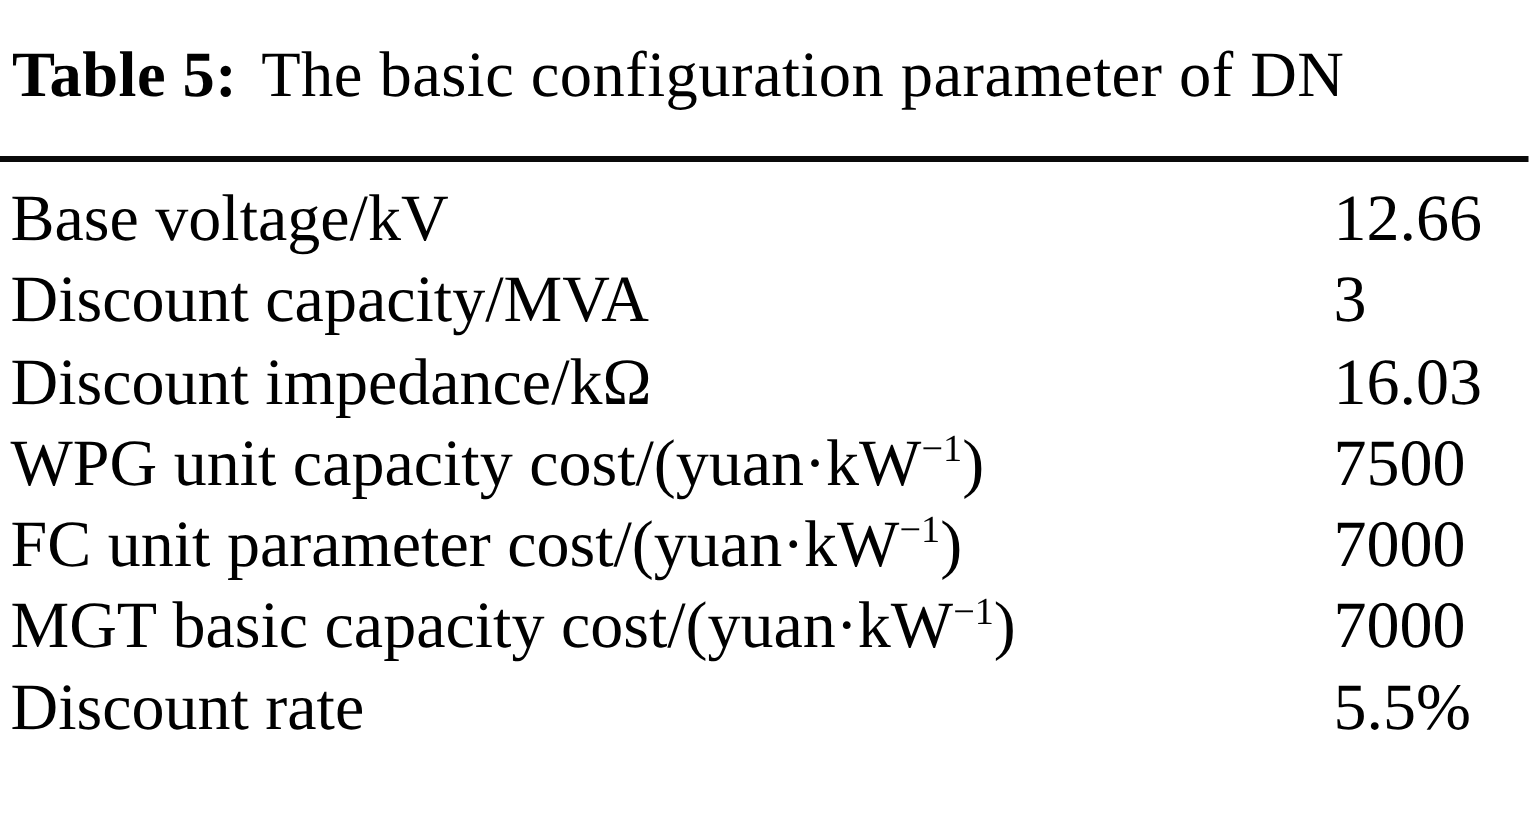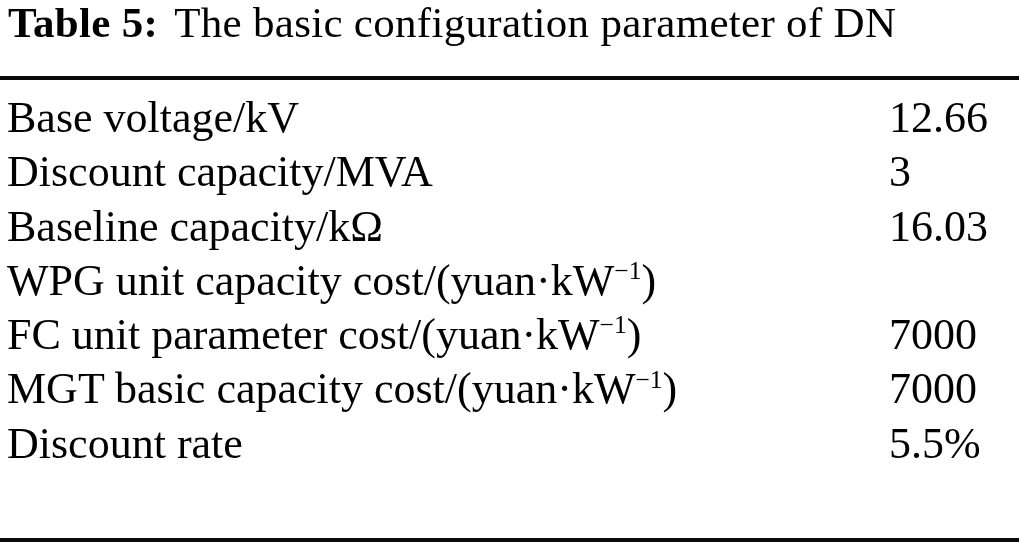--- a/index.html
+++ b/index.html
@@ -5,21 +5,21 @@
   html, body { margin: 0; padding: 0; }
   body {
     width: 1021px;
     height: 550px;
     background: #ffffff;
     color: #000000;
     font-family: "Liberation Serif", "DejaVu Serif", serif;
     position: relative;
     overflow: hidden;
   }
-  .page { position: absolute; inset: 0; }
+  .page { position: absolute; inset: 0; margin-top: 28px; }
 
   .caption {
     position: absolute;
     left: 8px;
     top: -2px;
     font-size: 43px;
     line-height: 50px;
     letter-spacing: 0.3px;
     white-space: nowrap;
   }
@@ -71,27 +71,28 @@
       <span class="label"><span>Base voltage/kV</span><sup class="exp"></sup><span></span></span>
       <span class="value">12.66</span>
     </div>
 
     <div class="row">
       <span class="label"><span>Discount capacity/MVA</span><sup class="exp"></sup><span></span></span>
       <span class="value">3</span>
     </div>
 
     <div class="row">
-      <span class="label"><span>Baseline capacity/kΩ</span><sup class="exp"></sup><span></span></span>
+      <span class="label"><span>Discount impedance/kΩ</span><sup class="exp"></sup><span></span></span>
       <span class="value">16.03</span>
     </div>
 
 
     <div class="row">
       <span class="label"><span>WPG unit capacity cost/(yuan·kW</span><sup class="exp">−1</sup><span>)</span></span>
+      <span class="value">7500</span>
     </div>
 
     <div class="row">
       <span class="label"><span>FC unit parameter cost/(yuan·kW</span><sup class="exp">−1</sup><span>)</span></span>
       <span class="value">7000</span>
     </div>
 
     <div class="row">
       <span class="label"><span>MGT basic capacity cost/(yuan·kW</span><sup class="exp">−1</sup><span>)</span></span>
       <span class="value">7000</span>

